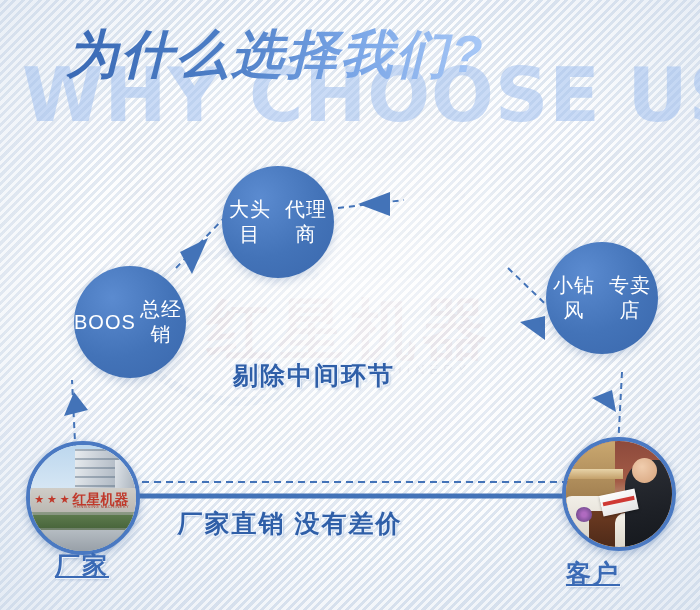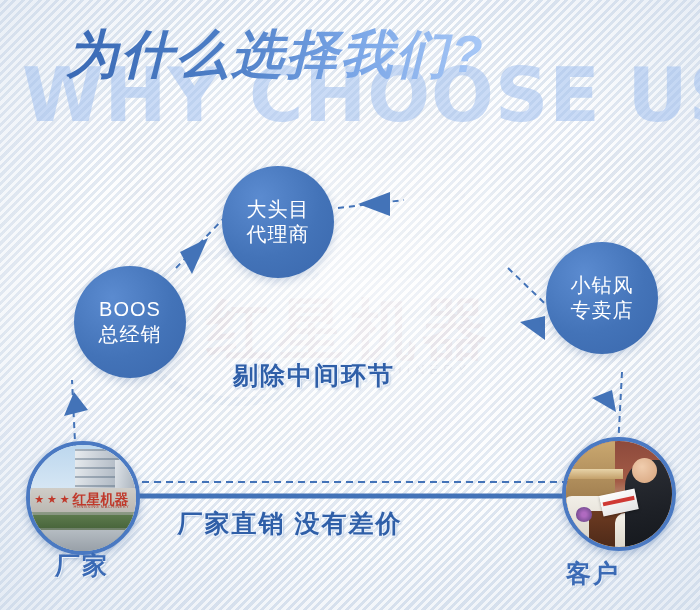--- a/index.html
+++ b/index.html
@@ -64,21 +64,21 @@
     background:linear-gradient(90deg,#3a6ab5 0%,#4d7ec6 38%,#79a5e6 68%,#a9c9f7 100%);
     -webkit-background-clip:text;background-clip:text;color:transparent;
     -webkit-text-fill-color:transparent;
     line-height:1;
     font-style:italic;
   }
   
   .node{
     position:absolute;border-radius:50%;
     background:radial-gradient(circle at 34% 28%,#5b8bd0 0%,#4373b8 55%,#3a68ad 100%);
-    color:#fff;display:flex;flex-direction:column;align-items:center;justify-content:center;
+    color:#fff;display:flex;flex-direction:row;align-items:center;justify-content:center;
     box-shadow:0 3px 10px rgba(60,100,160,0.25);
     font-size:20px;line-height:1.25;letter-spacing:1px;text-align:center;
   }
   .node span{display:block;}
   #node-boos{left:74px;top:266px;width:112px;height:112px;}
   #node-agent{left:222px;top:166px;width:112px;height:112px;}
   #node-whole{left:400px;top:166px;width:112px;height:112px;}
   #node-store{left:546px;top:242px;width:112px;height:112px;}
   
   .photo-circle{
@@ -143,20 +143,21 @@
     text-shadow:1px 1px 0 #eaf1fb,-1px -1px 0 #eaf1fb,1px -1px 0 #eaf1fb,-1px 1px 0 #eaf1fb,2px 2px 2px rgba(150,175,210,.55);
   }
   .bottom-text{
     position:absolute;left:0;top:507px;width:580px;text-align:center;
     font-size:25px;font-weight:bold;letter-spacing:2px;color:#2f5fa8;
     text-shadow:1px 1px 0 #eaf1fb,-1px -1px 0 #eaf1fb,1px -1px 0 #eaf1fb,-1px 1px 0 #eaf1fb,2px 2px 2px rgba(150,175,210,.55);
   }
   .endcap{
     position:absolute;font-size:25px;font-weight:bold;letter-spacing:2px;color:#3a6ab5;
     text-shadow:1px 1px 0 #eef3fa,2px 2px 2px rgba(150,175,210,.5);
+    text-decoration:underline;
   }
   #cap-factory{left:36px;top:549px;width:92px;text-align:center;}
   #cap-client{left:566px;top:557px;width:92px;text-align:left;}
 </style>
 </head>
 <body>
 
 <div class="stage">
 
   <svg class="bg-photo" viewBox="0 0 700 610" preserveAspectRatio="none">

